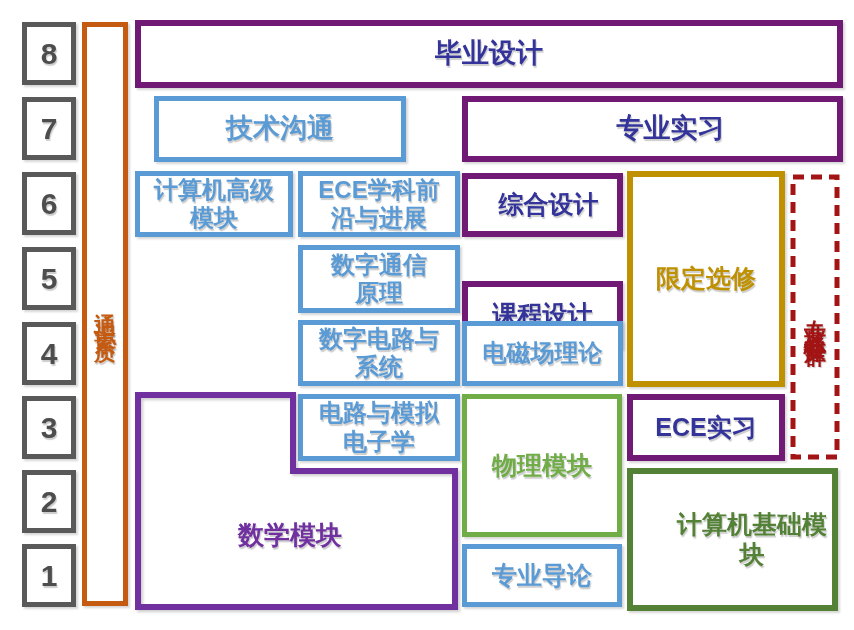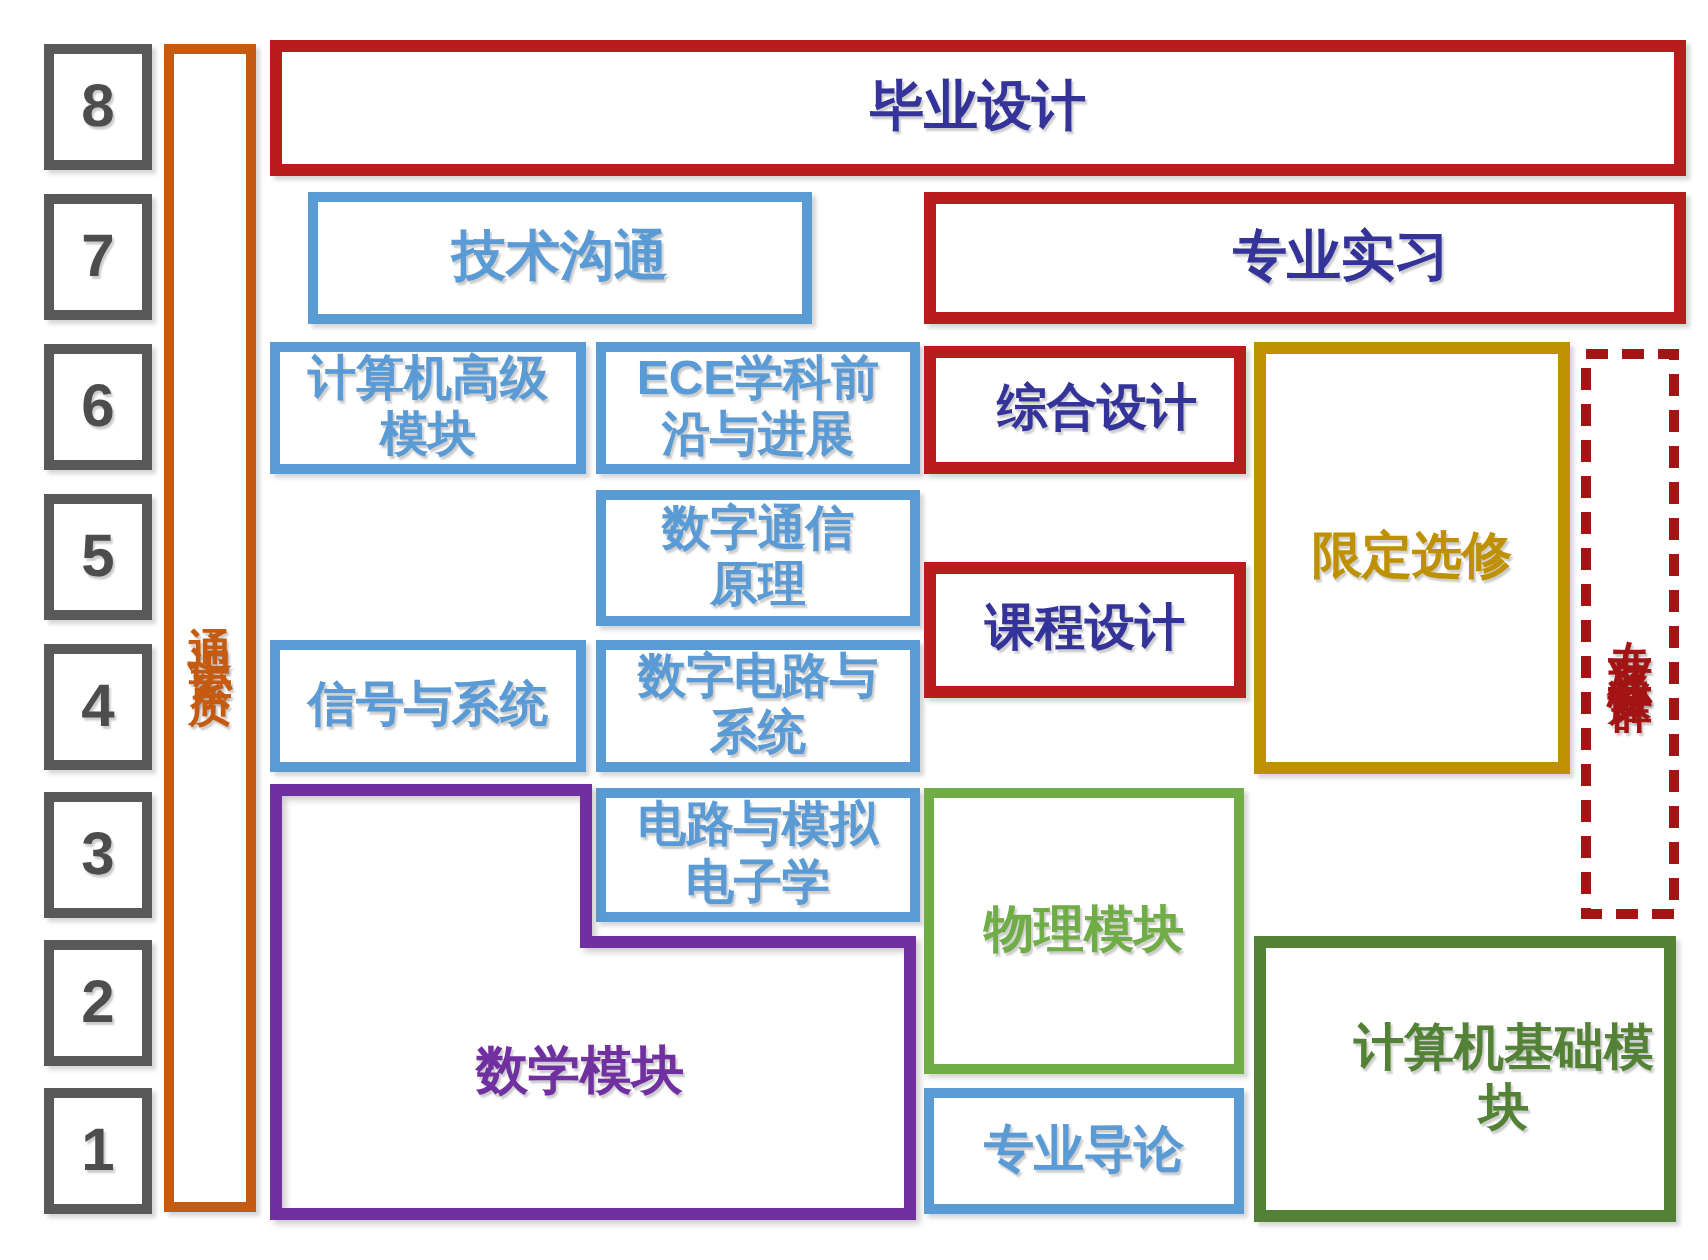--- a/index.html
+++ b/index.html
@@ -7,21 +7,21 @@
     position:relative;width:854px;height:630px;background:#ffffff;overflow:hidden;
     font-family:"Liberation Sans","DejaVu Sans",sans-serif;
   }
   .box{
     position:absolute;display:flex;align-items:center;justify-content:center;
     text-align:center;font-weight:bold;background:#ffffff;box-sizing:border-box;
     white-space:pre-line;line-height:1.18;
     box-shadow:2px 2px 2px rgba(110,110,110,0.28);
     text-shadow:1px 1.5px 1px rgba(110,110,110,0.35);
   }
-  .c-navy {border:6px solid #b91c1c;color:#333399;}
+  .c-navy {border:6px solid #701a75;color:#333399;}
   .c-blue {border:5px solid #5B9BD5;color:#5B9BD5;}
   .c-gold {border:6px solid #BF9000;color:#BF9000;}
   .c-green{border:5px solid #70AD47;color:#70AD47;}
   .c-dgreen{border:6px solid #538135;color:#538135;padding-left:39px;}
   .c-orange{border:5px solid #C55A11;color:#C55A11;}
   .c-gray{border:5px solid #595959;color:#4D4D4D;}
   .fs27{font-size:27px;} .fs25{font-size:25px;} .fs24{font-size:24px;} .fs30{font-size:30px;}
   .vertical{
     writing-mode:vertical-rl;text-orientation:upright;
     display:flex;align-items:center;justify-content:center;
@@ -61,28 +61,29 @@
   <div class="box c-blue fs24" style="left:135px;top:171px;width:158px;height:66px;">计算机高级
 模块</div>
   <div class="box c-blue fs24" style="left:298px;top:171px;width:162px;height:66px;">ECE学科前
 沿与进展</div>
   <div class="box c-navy fs25" style="left:462px;top:173px;width:161px;height:64px;padding-left:12px;">综合设计</div>
 
   <div class="box c-blue fs24" style="left:298px;top:245px;width:162px;height:68px;">数字通信
 原理</div>
   <div class="box c-navy fs25" style="left:462px;top:245px;width:161px;height:68px;margin-top:36px;">课程设计</div>
 
-  <div class="box c-blue fs24" style="left:135px;top:320px;width:158px;height:66px;">信号与系统</div>
   <div class="box c-blue fs24" style="left:298px;top:320px;width:162px;height:66px;">数字电路与
 系统</div>
+  <div class="box c-blue fs24" style="left:462px;top:321px;width:161px;height:65px;">电磁场理论</div>
 
   <div class="box c-gold fs25" style="left:627px;top:171px;width:158px;height:216px;">限定选修</div>
 
   <div class="box c-blue fs24" style="left:298px;top:394px;width:162px;height:67px;">电路与模拟
 电子学</div>
+  <div class="box c-navy fs25" style="left:627px;top:394px;width:158px;height:67px;">ECE实习</div>
 
   <div class="box c-green fs25" style="left:462px;top:394px;width:160px;height:143px;">物理模块</div>
 
   <div class="box c-dgreen fs25" style="left:627px;top:468px;width:211px;height:143px;">计算机基础模块</div>
 
   <div class="box c-blue fs25" style="left:462px;top:544px;width:160px;height:63px;">专业导论</div>
 
   <svg class="overlay" width="854" height="630" viewBox="0 0 854 630">
     <path d="M138 395 L293 395 L293 471 L455 471 L455 607 L138 607 Z" fill="none" stroke="#7030A0" stroke-width="6" style="filter:drop-shadow(2px 2px 1.5px rgba(110,110,110,0.35));"></path>
     <rect x="793" y="177" width="44" height="280" fill="none" stroke="#A31414" stroke-width="5" stroke-dasharray="11 7"></rect>

